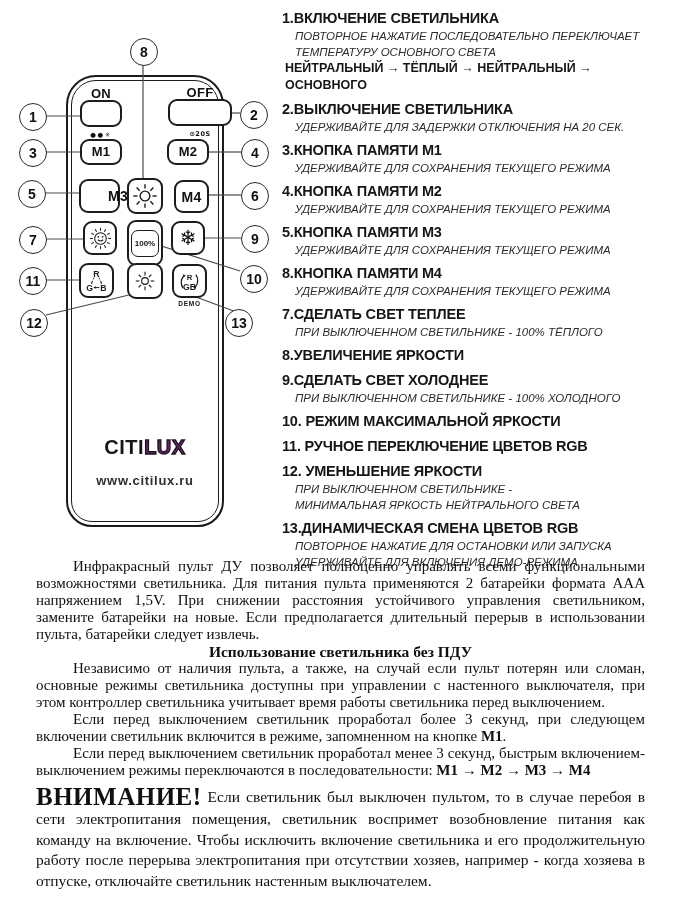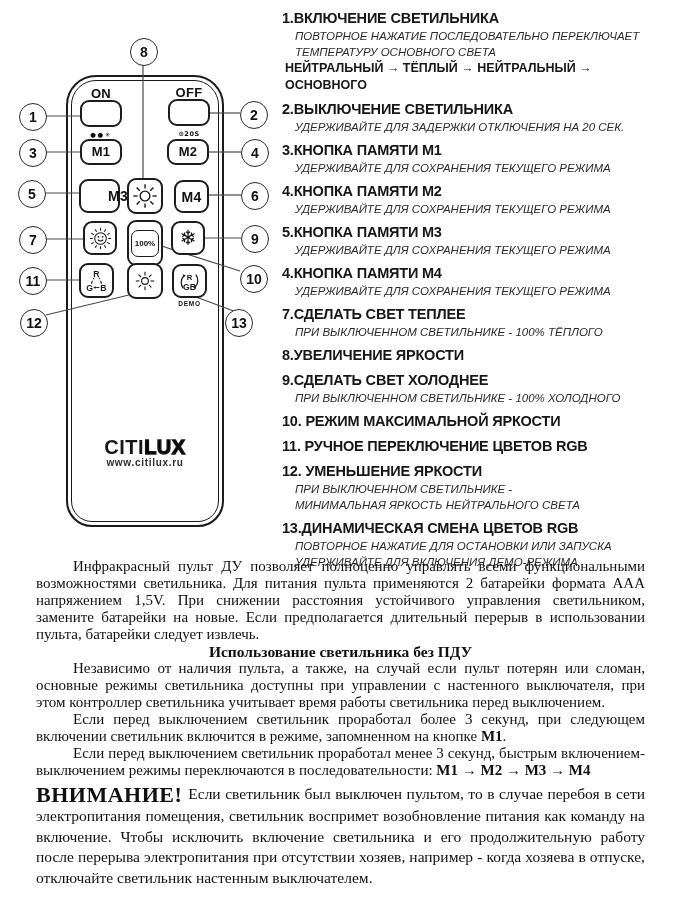--- a/index.html
+++ b/index.html
@@ -14,21 +14,21 @@
       border-radius:25px 25px 21px 21px;}
   svg.lines{position:absolute;left:0;top:0;width:675px;height:560px;pointer-events:none;}
 
   .btn{position:absolute;border:2px solid #1c1c1c;border-radius:9px;background:#fff;
       box-sizing:border-box;display:flex;flex-direction:column;align-items:center;
       justify-content:center;color:#111;text-align:center;gap:32px;}
   .btn .lbl{font-weight:800;font-size:13px;line-height:12px;letter-spacing:.3px;}
   .btn .sub{font-weight:700;font-size:6.5px;line-height:7px;letter-spacing:1.5px;
       font-family:"DejaVu Sans",sans-serif;}
   #btn-on  {left:80px; top:100px;width:42px;height:27px;}
-  #btn-off {left:168px;top:99px; width:42px;height:27px;}
+  #btn-off {left:168px;top:99px; width:64px;height:27px;}
   #btn-m1  {left:80px; top:139px;width:42px;height:26px;}
   #btn-m2  {left:167px;top:139px;width:42px;height:26px;}
   #btn-m1 .lbl,#btn-m2 .lbl{font-size:13px;font-weight:700;}
   #btn-m3  {left:79px; top:179px;width:35px;height:34px;padding-left:37px;}
   #btn-m4  {left:174px;top:180px;width:35px;height:33px;}
   #btn-m3 .lbl,#btn-m4 .lbl{font-size:14px;font-weight:700;}
   #btn-sun {left:127px;top:178px;width:36px;height:36px;}
   #btn-warm{left:83px; top:221px;width:34px;height:34px;}
   #btn-pct {left:127px;top:220px;width:36px;height:46px;}
   .pct-in{border:1.5px solid #1c1c1c;border-radius:7px;width:26px;height:25px;
@@ -47,42 +47,42 @@
   #co1 {left:19px; top:103px;} #co2 {left:240px;top:101px;}
   #co3 {left:19px; top:139px;} #co4 {left:241px;top:139px;}
   #co5 {left:18px; top:180px;} #co6 {left:241px;top:182px;}
   #co7 {left:19px; top:226px;} #co9 {left:241px;top:225px;}
   #co11{left:19px; top:267px;} #co10{left:240px;top:265px;}
   #co12{left:20px; top:309px;} #co13{left:225px;top:309px;}
   #co8 {left:130px;top:38px;}
 
   .logo{position:absolute;left:66px;top:437px;width:158px;text-align:center;}
   .logo-line{font-weight:800;font-size:20px;line-height:20px;letter-spacing:.5px;color:#161616;}
-  .logo-lux{color:#000000;margin-top:38px;-webkit-text-stroke:1.3px #161616;}
-  .logo-url{font-weight:700;font-size:10px;letter-spacing:.7px;color:#2e2e2e;margin-top:0;}
+  .logo-lux{color:#701a75;margin-top:38px;-webkit-text-stroke:1.3px #161616;}
+  .logo-url{font-weight:700;font-size:13px;letter-spacing:.7px;color:#2e2e2e;margin-top:16px;}
 
   
   .legend{position:absolute;left:282px;top:8px;width:390px;}
   .li{margin-bottom:5px;}
   .li-t{font-weight:700;font-size:14.5px;line-height:20px;letter-spacing:-0.2px;color:#161616;}
   .li-d{font-style:italic;font-size:11.5px;line-height:16px;color:#2b2b2b;
         padding-left:13px;white-space:pre-line;}
   .li-n{font-weight:700;font-size:12.5px;line-height:17px;padding-left:3px;color:#161616;}
 
   
   .bodytext{position:absolute;left:36px;right:30px;top:558px;
       font-family:"Liberation Serif","DejaVu Serif",serif;color:#101010;}
   .bodytext p{margin:0;font-size:15px;line-height:17px;text-align:justify;text-indent:37px;}
   .bt-heading{text-align:center !important;text-indent:0 !important;font-weight:700;
       font-size:15.5px !important;}
   .bt-default{text-indent:14px !important;}
   b{font-weight:700;}
   .att{margin-top:5px !important;font-size:15.5px !important;line-height:20.5px !important;
       text-indent:0 !important;}
-  .att-label{font-weight:700;font-size:22px;line-height:1;vertical-align:-3px;
+  .att-label{font-weight:700;font-size:25px;line-height:1;vertical-align:-3px;
       letter-spacing:.5px;padding-right:6px;}
 </style>
 </head>
 <body>
 
 <div class="page">
 
   <div class="illus">
 
     <div class="remote-body">
@@ -264,21 +264,21 @@
     </div>
     <div class="li">
       <div class="li-t">4.КНОПКА ПАМЯТИ M2</div>
       <div class="li-d">УДЕРЖИВАЙТЕ ДЛЯ СОХРАНЕНИЯ ТЕКУЩЕГО РЕЖИМА</div>
     </div>
     <div class="li">
       <div class="li-t">5.КНОПКА ПАМЯТИ M3</div>
       <div class="li-d">УДЕРЖИВАЙТЕ ДЛЯ СОХРАНЕНИЯ ТЕКУЩЕГО РЕЖИМА</div>
     </div>
     <div class="li">
-      <div class="li-t">4.КНОПКА ПАМЯТИ M4</div>
+      <div class="li-t">8.КНОПКА ПАМЯТИ M4</div>
       <div class="li-d">УДЕРЖИВАЙТЕ ДЛЯ СОХРАНЕНИЯ ТЕКУЩЕГО РЕЖИМА</div>
     </div>
     <div class="li">
       <div class="li-t">7.СДЕЛАТЬ СВЕТ ТЕПЛЕЕ</div>
       <div class="li-d">ПРИ ВЫКЛЮЧЕННОМ СВЕТИЛЬНИКЕ - 100% ТЁПЛОГО</div>
     </div>
     <div class="li">
       <div class="li-t">8.УВЕЛИЧЕНИЕ ЯРКОСТИ</div>
     </div>
     <div class="li">

